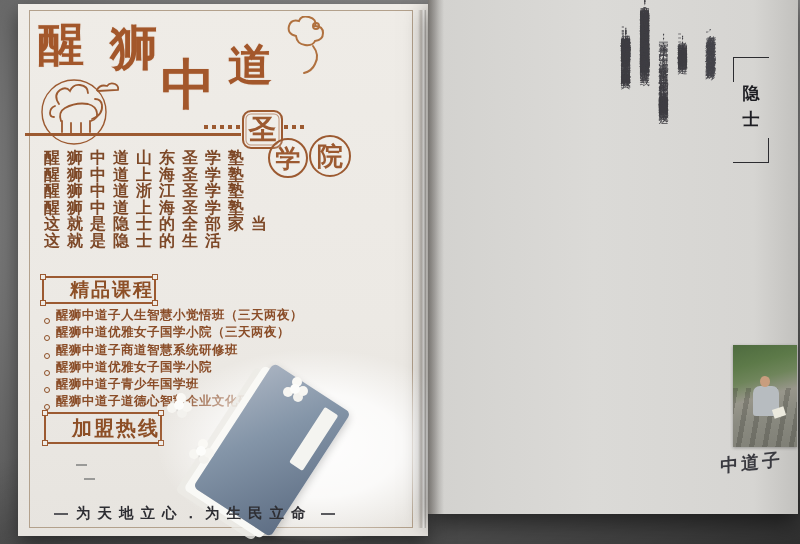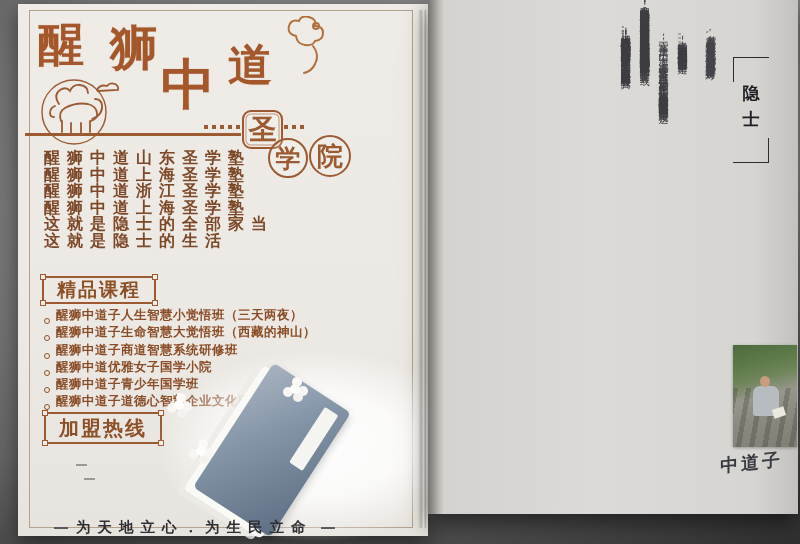--- a/index.html
+++ b/index.html
@@ -47,21 +47,21 @@
   .stamp.sq{ left:224px; top:106px; width:41px; height:39px; border-radius:9px;
     font-size:28px; line-height:36px; box-shadow:inset 0 0 0 1.5px rgba(255,255,255,.8), inset 0 0 0 2.5px rgba(156,90,49,.6); }
   .stamp.ci{ border-radius:50%; font-size:25px; }
   .stamp.c1{ left:250px; top:134px; width:40px; height:40px; line-height:37px; }
   .stamp.c2{ left:291px; top:131px; width:42px; height:42px; line-height:39px; font-size:26px; }
   .branches{ position:absolute; left:26px; top:146px; }
   .branch{ font-size:16px; font-weight:bold; color:#7d4827; letter-spacing:7px;
     line-height:16.6px; white-space:nowrap; }
   .secbox{
     position:absolute; border:2px solid #9c5a31; color:#8d4f26; font-weight:bold;
-    text-align:center; letter-spacing:2px;
+    text-align:right; letter-spacing:2px;
   }
   .secbox .corner{ position:absolute; width:6px; height:6px; border:1.5px solid #9c5a31; background:#efece7; }
   .corner.tl{ left:-4px; top:-4px; } .corner.tr{ right:-4px; top:-4px; }
   .corner.bl{ left:-4px; bottom:-4px; } .corner.br{ right:-4px; bottom:-4px; }
   .courses-h{ left:24px; top:272px; width:114px; height:28px; font-size:19px; line-height:24px; }
   .hotline-h{ left:26px; top:408px; width:118px; height:32px; font-size:20px; line-height:28px; }
   .course-list{ position:absolute; left:26px; top:303px; width:340px; }
   .course{ display:flex; align-items:flex-end; height:17.2px; white-space:nowrap; }
   .bullet{ flex:0 0 auto; width:6px; height:6px; border:1.6px solid #8d4f26; border-radius:50%; margin-right:6px; }
   .course span.txt{ font-size:12.5px; font-weight:bold; color:#8a4d28; letter-spacing:.5px; }
@@ -75,21 +75,21 @@
   .book::after{ content:""; position:absolute; right:9px; top:9px; width:16px; height:66px;
     background:#f4f4f0; border-radius:2px; }
   .flower{ position:absolute; width:10px; height:10px; background:#fdfdfb; border-radius:50%;
     box-shadow:8px 2px 0 #f7f6f2, -7px 3px 0 #f7f6f2, 2px -7px 0 #faf9f5, 3px 8px 0 #f3f2ee, 0 1px 2px rgba(150,150,150,.4); }
   .fl1{ left:156px; top:396px; } .fl2{ left:272px; top:380px; } .fl3{ left:178px; top:442px; }
   .dash-decor{ position:absolute; width:11px; height:2px; background:#9a9a98; }
   .dd1{ left:58px; top:460px; } .dd2{ left:66px; top:474px; }
   .motto-row{ position:absolute; left:36px; top:498px; width:300px; display:flex; align-items:center; z-index:5; }
   .motto-line{ width:14px; height:2px; background:#5a5a5e; }
   .motto-text{ font-size:14.5px; font-weight:bold; color:#2e2e33; letter-spacing:7px;
-    white-space:nowrap; margin:16px 8px; }
+    white-space:nowrap; margin:2px 8px; }
 
   
   .page.right{
     left:428px; top:0px; width:370px; height:514px;
     background:linear-gradient(90deg,#b9b7b4 0%, #d3d2cf 3%, #dbdad7 45%, #d6d5d2 88%, #c2c1be 100%);
     box-shadow:0 10px 22px rgba(0,0,0,.55);
   }
   .page.right::before{ 
     content:""; position:absolute; left:0; top:0; bottom:0; width:16px;
     background:linear-gradient(90deg, rgba(40,35,30,.45), rgba(40,35,30,0));
@@ -192,21 +192,21 @@
       <span>精品课程</span>
     </div>
 
     <div class="course-list">
       <div class="course">
           <span class="bullet"></span>
           <span class="txt">醒狮中道子人生智慧小觉悟班（三天两夜）</span>
         </div>
       <div class="course">
           <span class="bullet"></span>
-          <span class="txt">醒狮中道子生命智慧大觉悟班（西藏的神山）</span>
+          <span class="txt">醒狮中道优雅女子国学小院（三天两夜）</span>
         </div>
       <div class="course">
           <span class="bullet"></span>
           <span class="txt">醒狮中道子商道智慧系统研修班</span>
         </div>
       <div class="course">
           <span class="bullet"></span>
           <span class="txt">醒狮中道优雅女子国学小院</span>
         </div>
       <div class="course">

